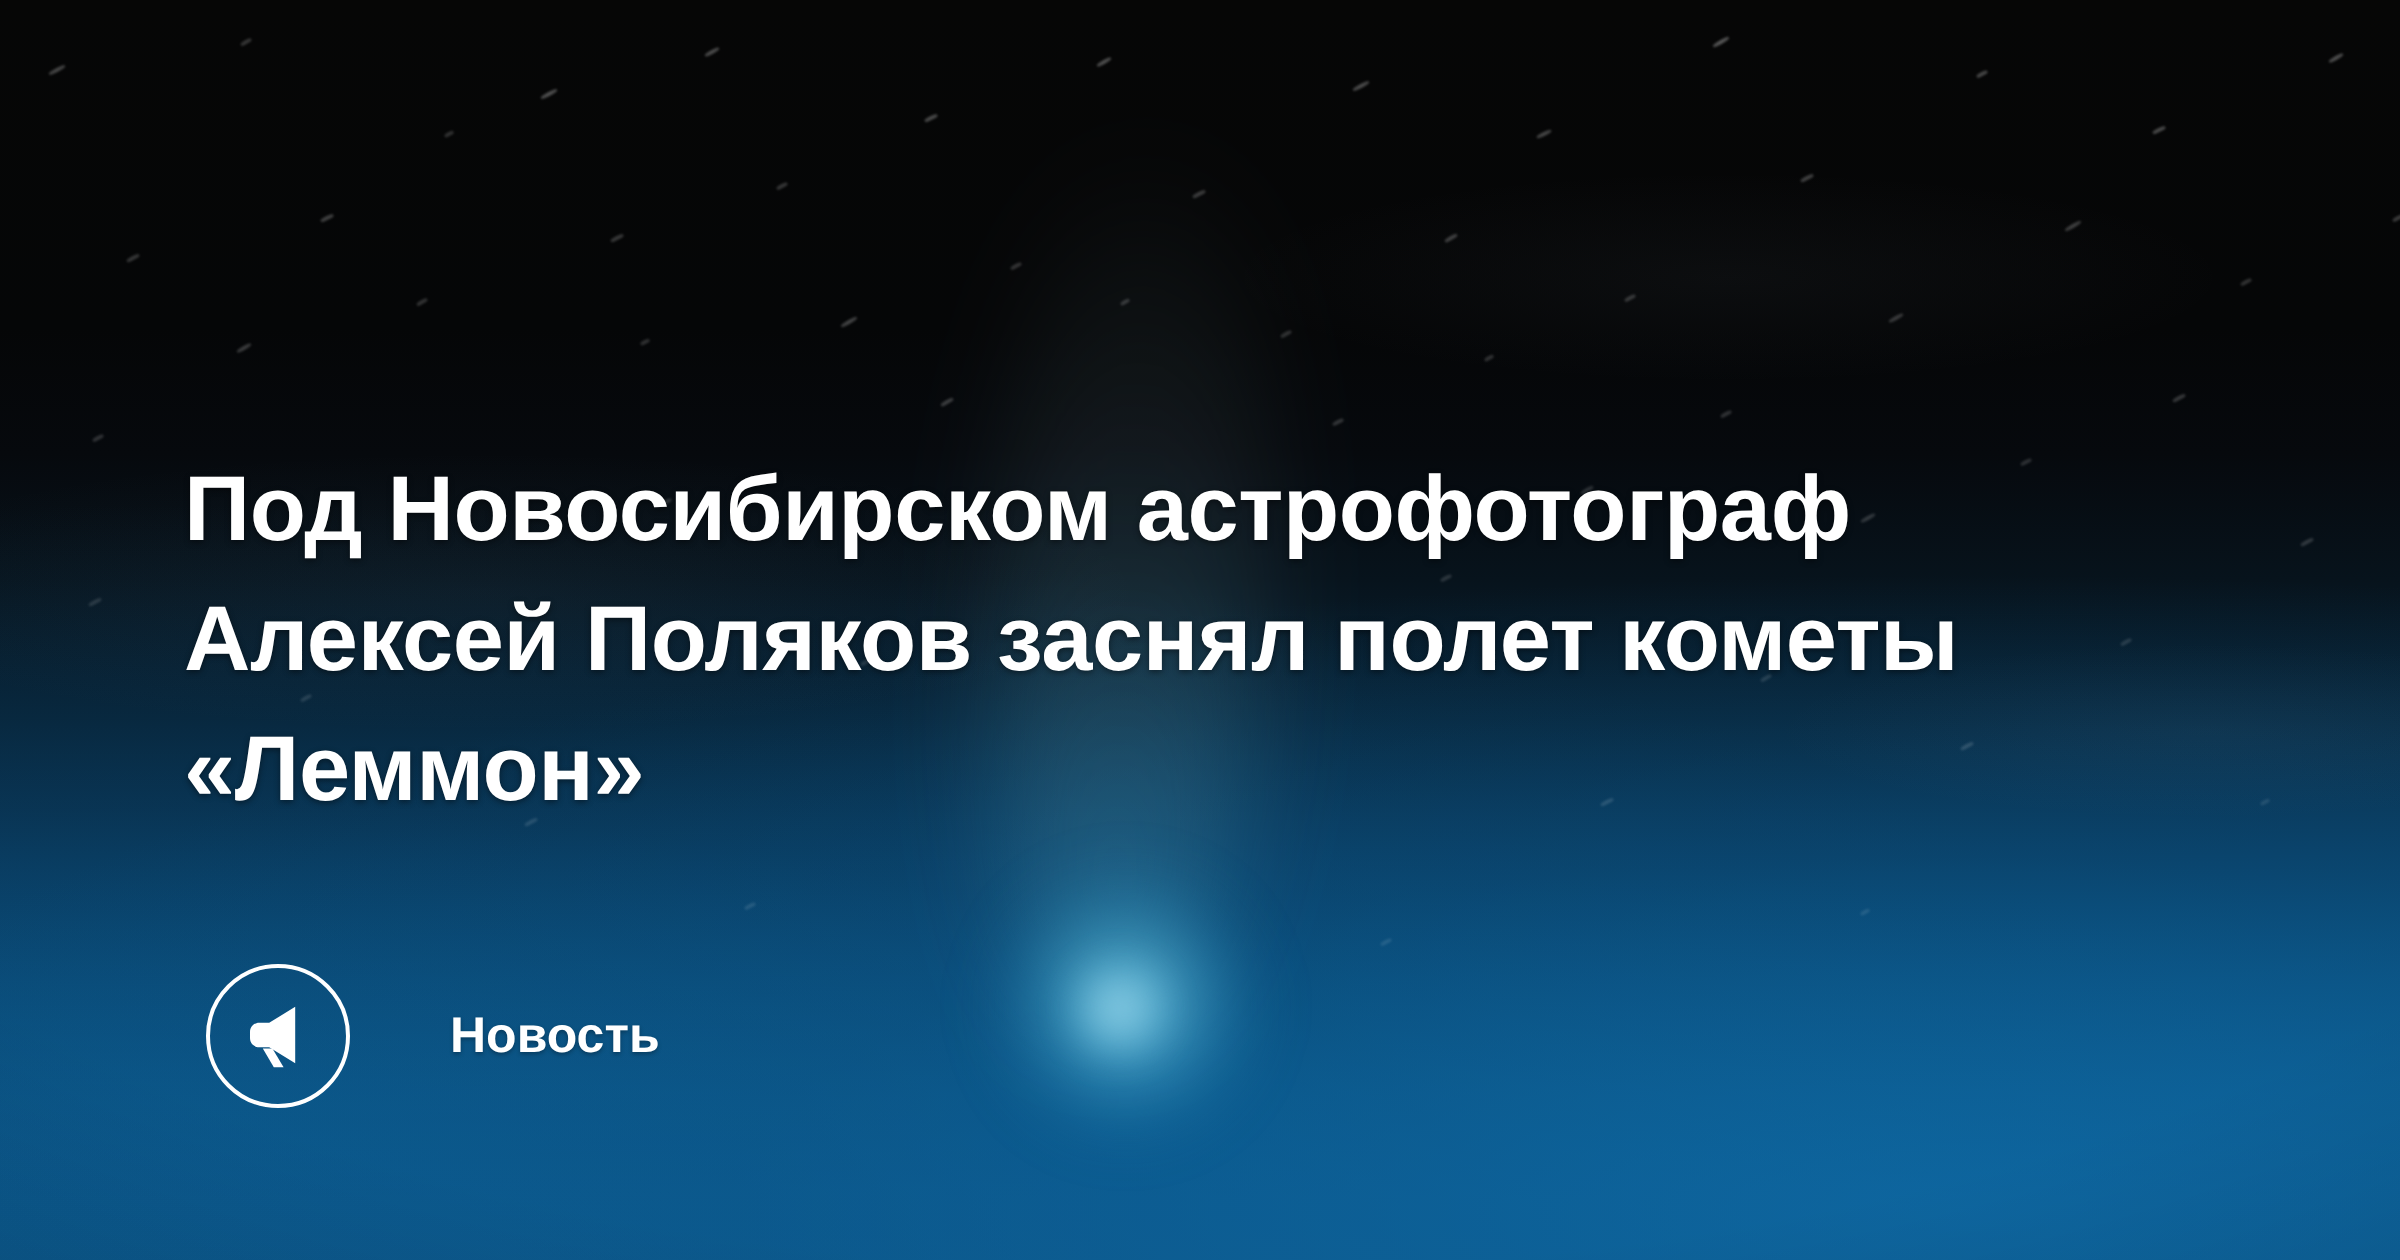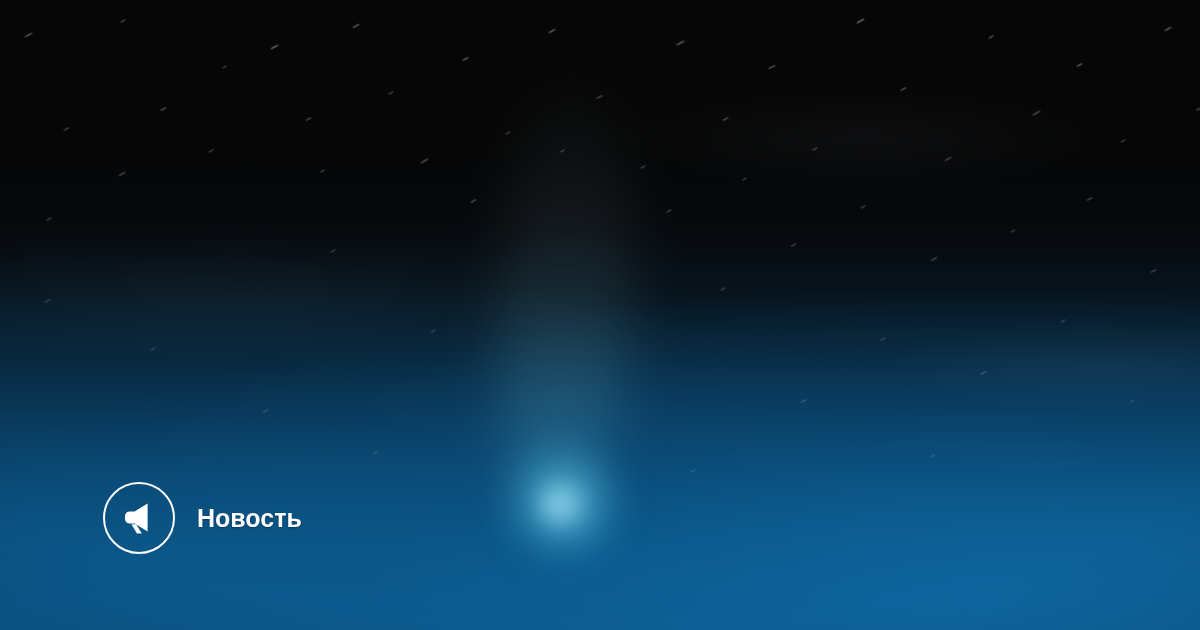--- a/index.html
+++ b/index.html
@@ -162,20 +162,21 @@
     flex: none;
   }
   .badge-circle svg { display: block; }
   .badge-label {
     color: #ffffff;
     font-size: 25px;
     font-weight: bold;
     line-height: 1;
     white-space: nowrap;
     text-shadow: 0 1px 2px rgba(0,0,0,0.30);
+    margin-left: 28px;
   }
 </style>
 </head>
 <body>
 
 <div id="card">
 
   <div class="bg-base"></div>
   <div class="bg-tint"></div>
   <div class="nebula"></div>
@@ -238,20 +239,21 @@
       <div class="star" style="left: 320px; top: 170px; width: 5px; height: 2px; opacity: 0.16; transform: rotate(-27deg); border-radius: 40%; filter: blur(0.6px);"></div>
     </div>
   <div class="comet-tail"></div>
   <div class="comet-coma"></div>
   <div class="comet-core"></div>
   <div class="vignette"></div>
 
   <div class="content">
 
 
+    <h1 class="headline">Под Новосибирском астрофотограф Алексей Поляков заснял полет кометы «Леммон»</h1>
 
     <div class="badge">
       <span class="badge-circle">
         <svg width="40" height="40" viewBox="0 0 40 40" aria-hidden="true">
           <path fill="#ffffff" d="M28.6 5.4 L15.6 13.4 L10.6 13.4 C8.0 13.4 6.0 15.4 6.0 18.0 L6.0 21.0 C6.0 23.6 8.0 25.6 10.6 25.6 L11.6 25.6 L15.6 25.6 L28.6 33.6 Z"></path>
           <path fill="#ffffff" d="M12.4 26.2 L17.2 26.2 L22.8 35.6 L17.9 35.6 Z"></path>
         </svg>
       </span>
       <span class="badge-label">Новость</span>
     </div>

